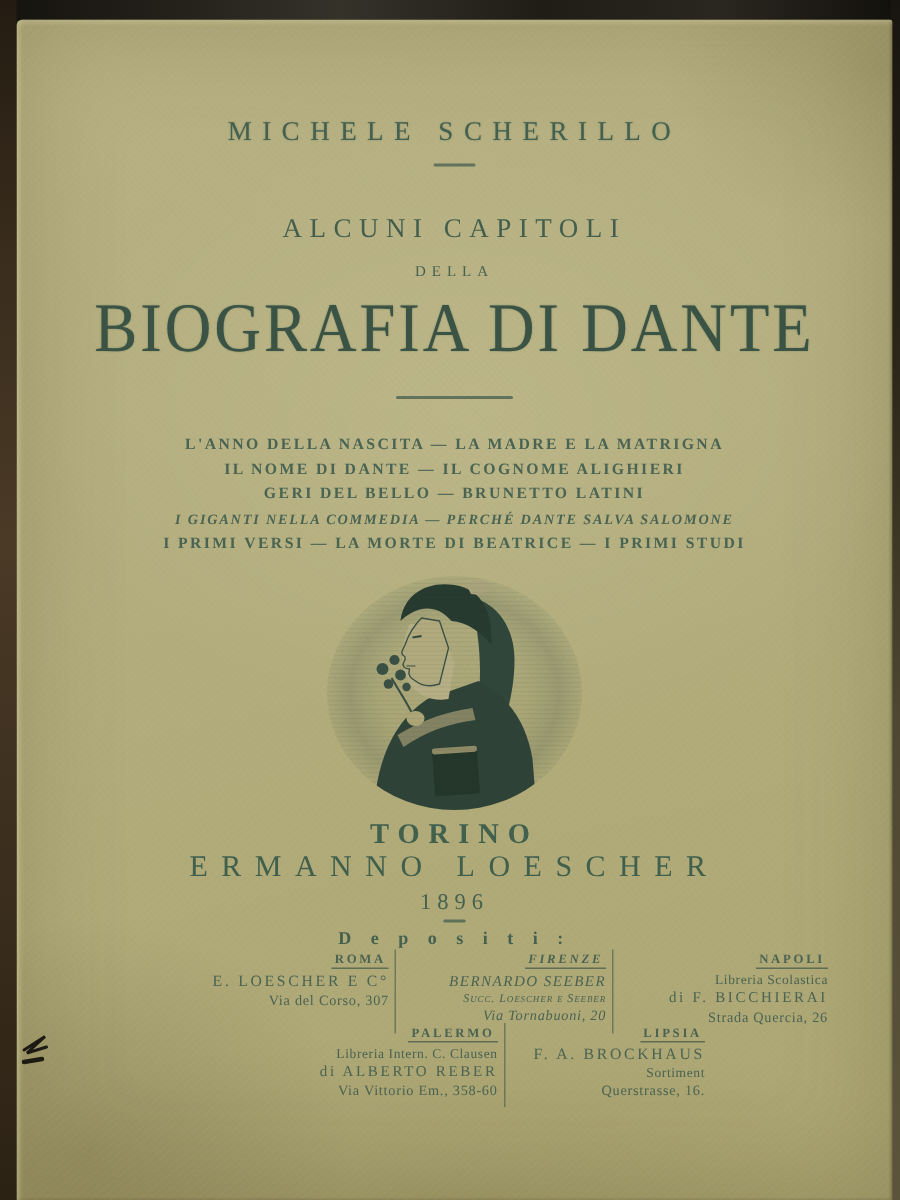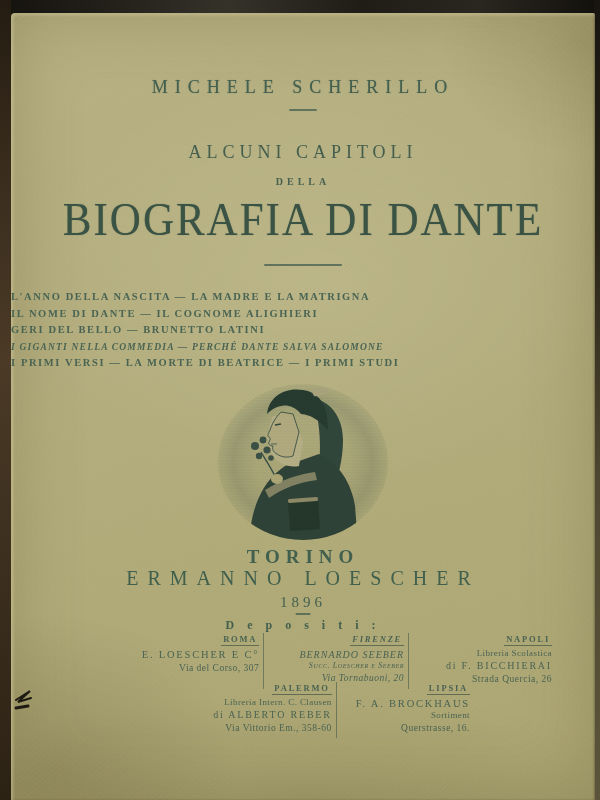--- a/index.html
+++ b/index.html
@@ -40,29 +40,29 @@
     position:absolute;inset:0;pointer-events:none;opacity:.5;
     background:
       repeating-linear-gradient(47deg, rgba(120,110,60,0.045) 0 1px, rgba(0,0,0,0) 1px 3px),
       repeating-linear-gradient(-39deg, rgba(230,224,170,0.05) 0 1px, rgba(0,0,0,0) 1px 4px);
   }
   .ctr{position:absolute;left:0;width:100%;text-align:center;}
   .author{top:64px;font-size:18px;letter-spacing:7px;color:#44604f;text-shadow:0 0 1px rgba(68,96,79,.5);}
   .rule{position:absolute;left:50%;transform:translateX(-50%);background:#4c6353;height:2px;border-radius:1px;opacity:.8;}
   .rule-author{top:96px;width:28px;}
   .series-line{top:129px;font-size:18px;letter-spacing:5px;color:#435e4d;}
-  .della{top:163px;font-size:10px;letter-spacing:4px;font-weight:bold;color:#48614f;}
+  .della{top:163px;font-size:10px;letter-spacing:4px;font-weight:normal;color:#48614f;}
   .title{
     top:180px;font-size:43px;letter-spacing:2px;color:#3a5344;
     transform:scaleY(1.08);transform-origin:top center;
     text-shadow:0 0 1px rgba(58,83,68,.55);
     white-space:nowrap;
   }
   .rule-title{top:251px;width:78px;}
-  .contents{position:absolute;top:276px;left:0;width:100%;text-align:left;color:#4a6453;}
+  .contents{position:absolute;top:276px;left:0;width:100%;text-align:center;color:#4a6453;}
   .contents .c-line{font-size:10.5px;letter-spacing:1.6px;font-weight:bold;line-height:16.5px;}
   .contents .c-line.italic{font-style:italic;font-size:9.5px;font-weight:bold;letter-spacing:1.2px;}
   
   .portrait-wrap{position:absolute;top:369px;left:50%;transform:translateX(-50%);width:176px;height:162px;}
   
   .imprint-city{top:533px;font-size:19px;letter-spacing:6px;font-weight:bold;color:#42604e;}
   .imprint-publisher{top:554px;font-size:20px;letter-spacing:9px;color:#40604d;}
   .imprint-year{top:581px;font-size:15px;letter-spacing:4px;color:#45614f;}
   .rule-year{top:600px;width:15px;height:1.5px;}
   .depositi-label{top:605px;font-size:12px;letter-spacing:5px;font-weight:bold;color:#44604e;}

